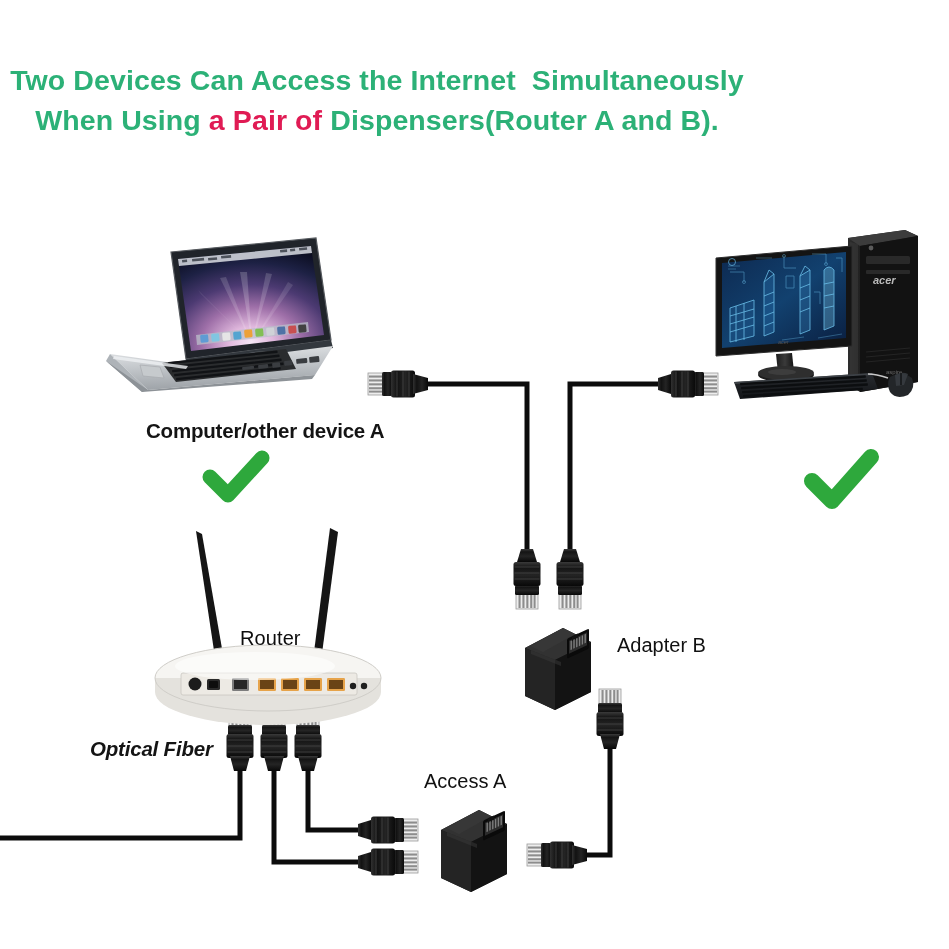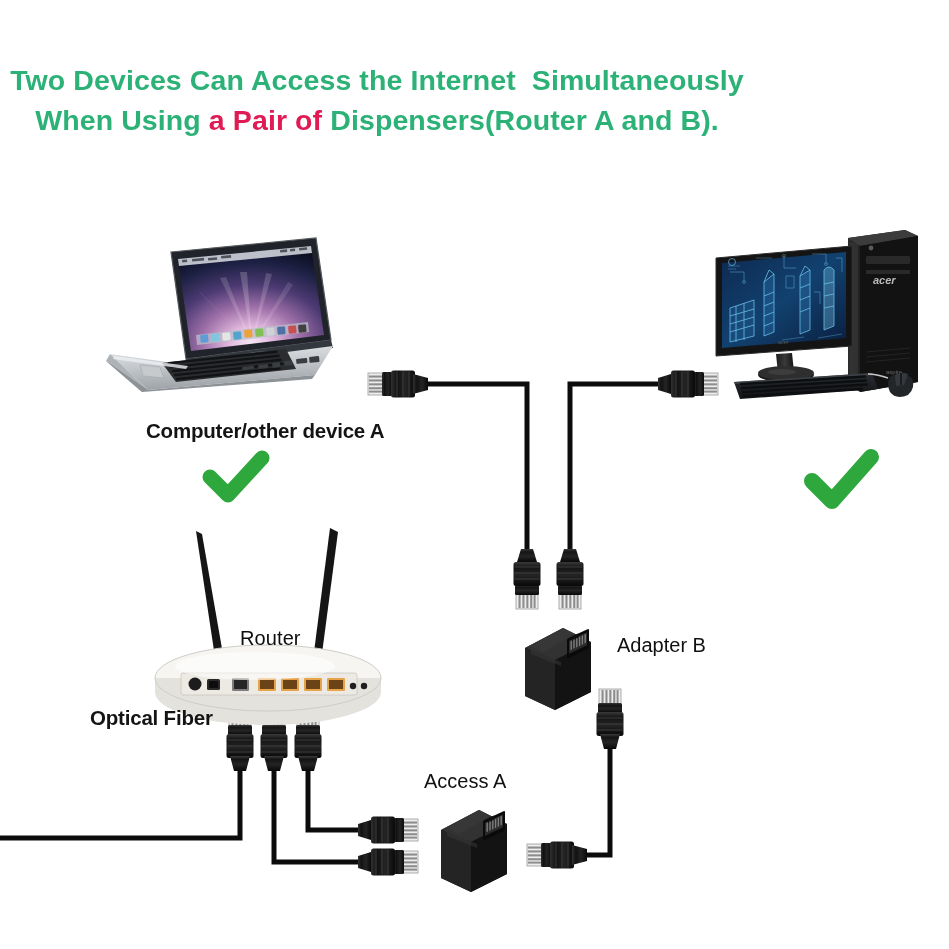--- a/index.html
+++ b/index.html
@@ -517,19 +517,19 @@
       <line x1="201" y1="151" x2="201" y2="163" stroke="#101214" stroke-width="1.4"></line>
       <path d="M 188 156 Q 176 152 168 152" stroke="#c8c8c8" stroke-width="1.6" fill="none"></path>
     </g>
   </svg>
 
   <div class="label dev" style="left:146px; top:419px;">Computer/other device A</div>
 
 
   <div class="label plain" style="left:240px; top:627px;">Router</div>
 
-  <div class="label dev" style="left:90px; top:706px;">Optical Fiber</div>
+  <div class="label dev" style="left:90px; top:737px;font-style:italic;">Optical Fiber</div>
 
   <div class="label adapter" style="left:424px; top:770px;">Access A</div>
 
   <div class="label adapter" style="left:617px; top:634px;">Adapter B</div>
 
 </div>
 
 </body></html>

